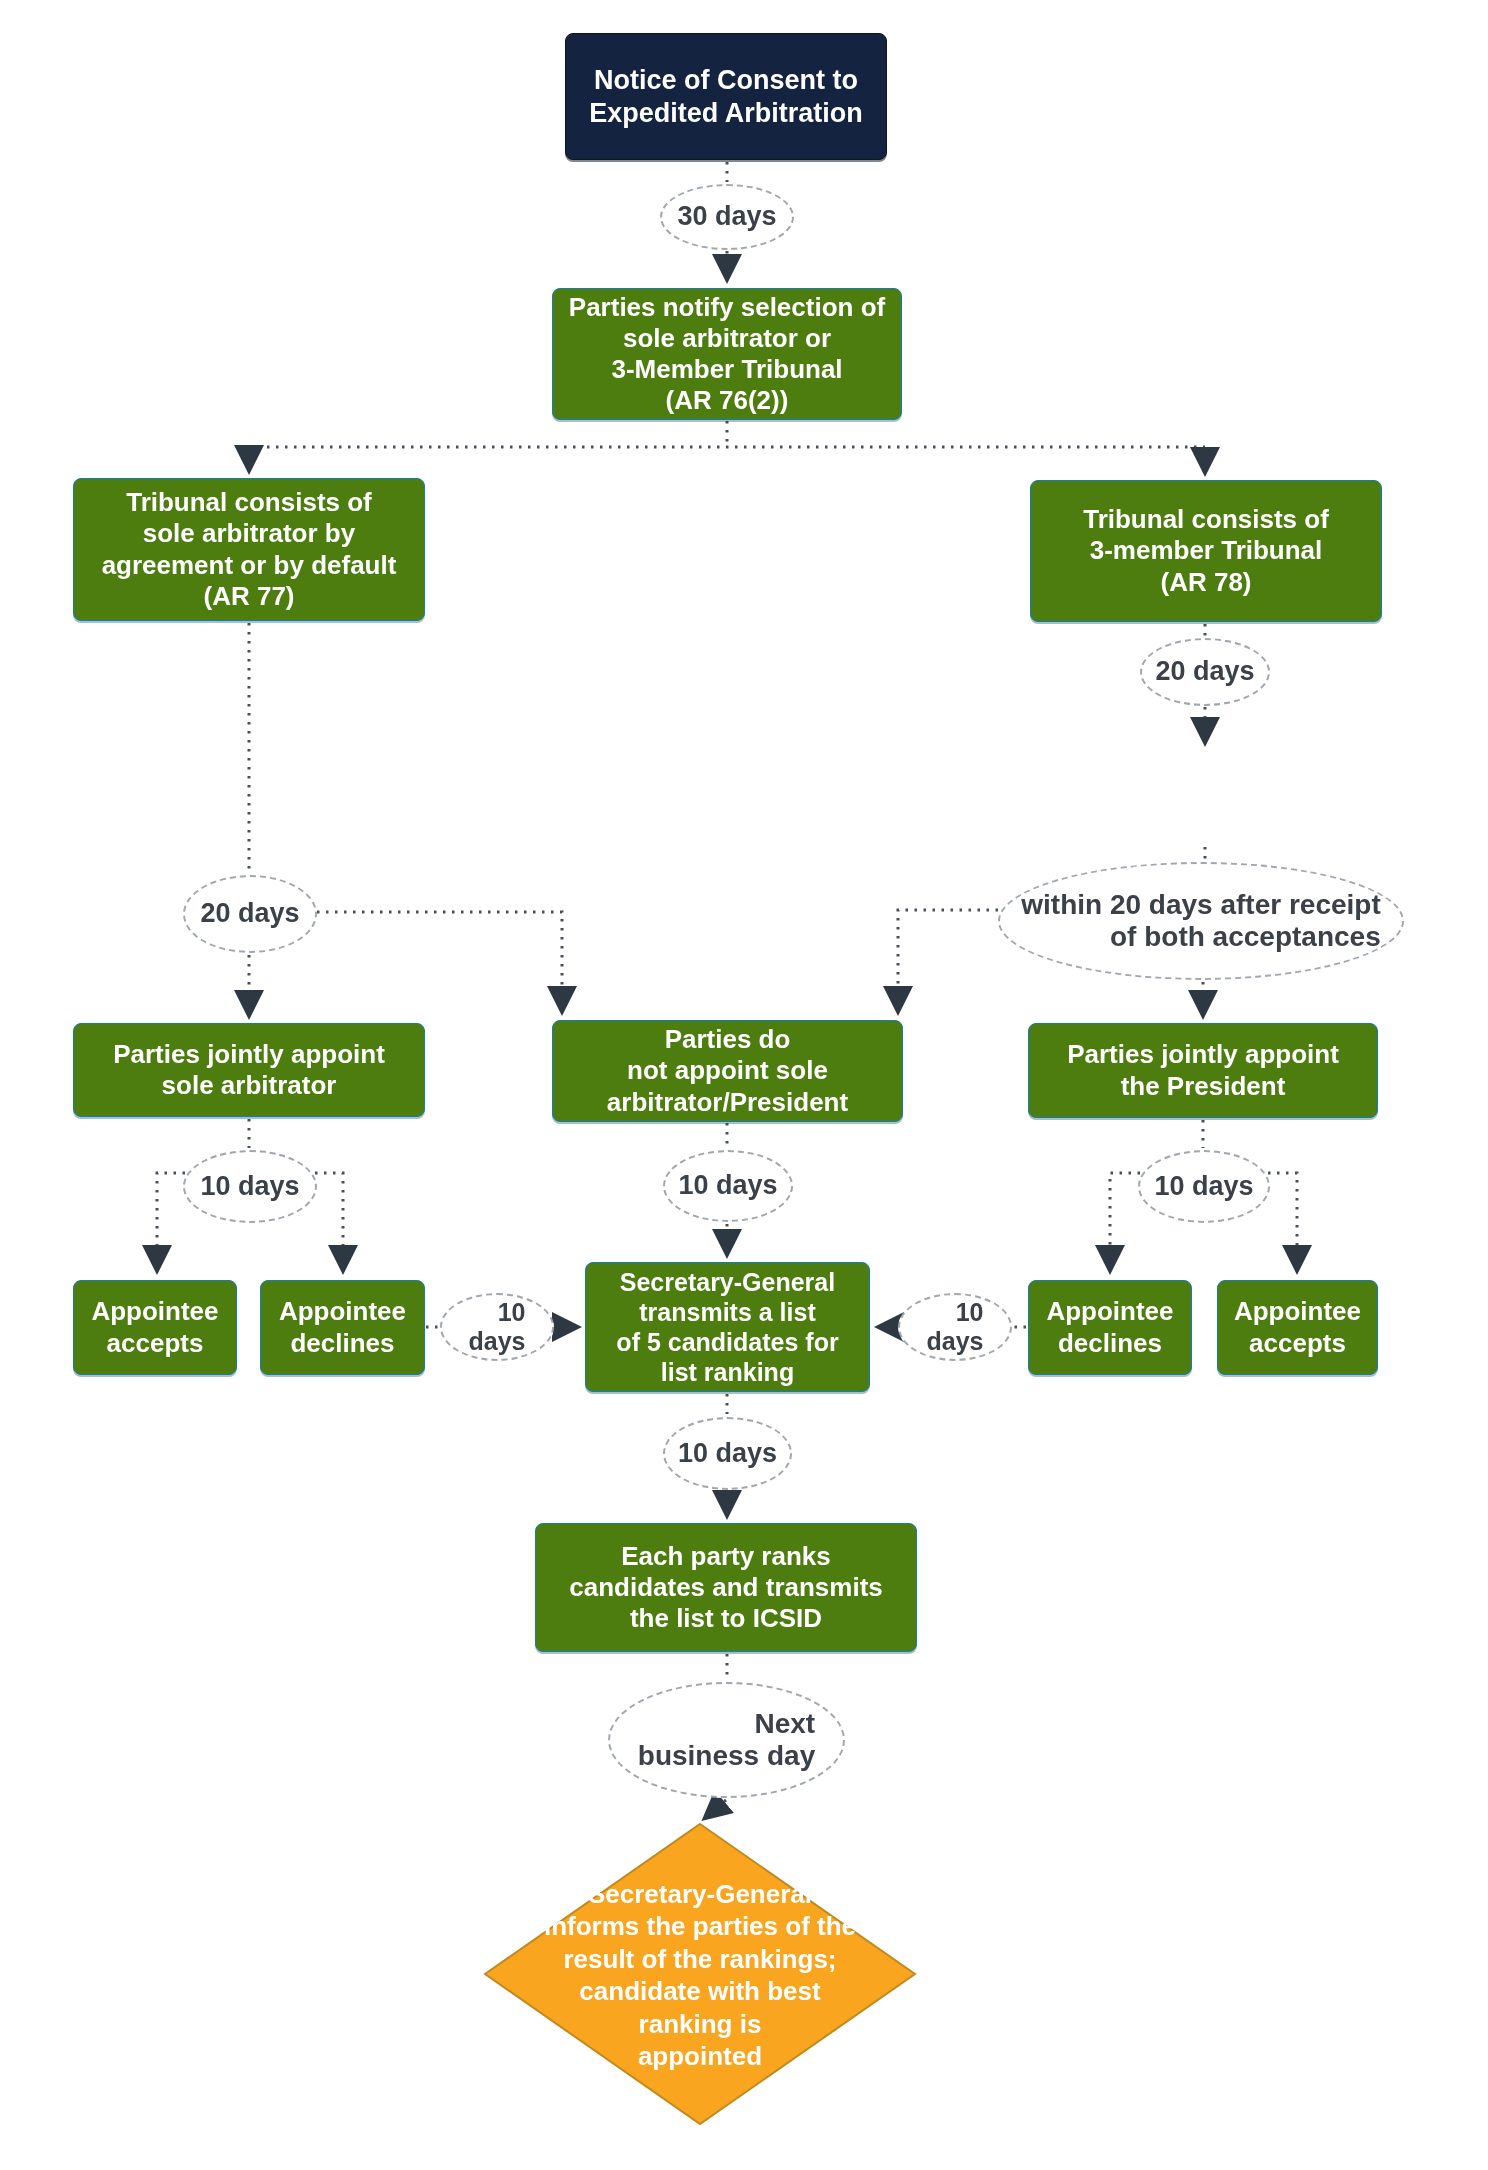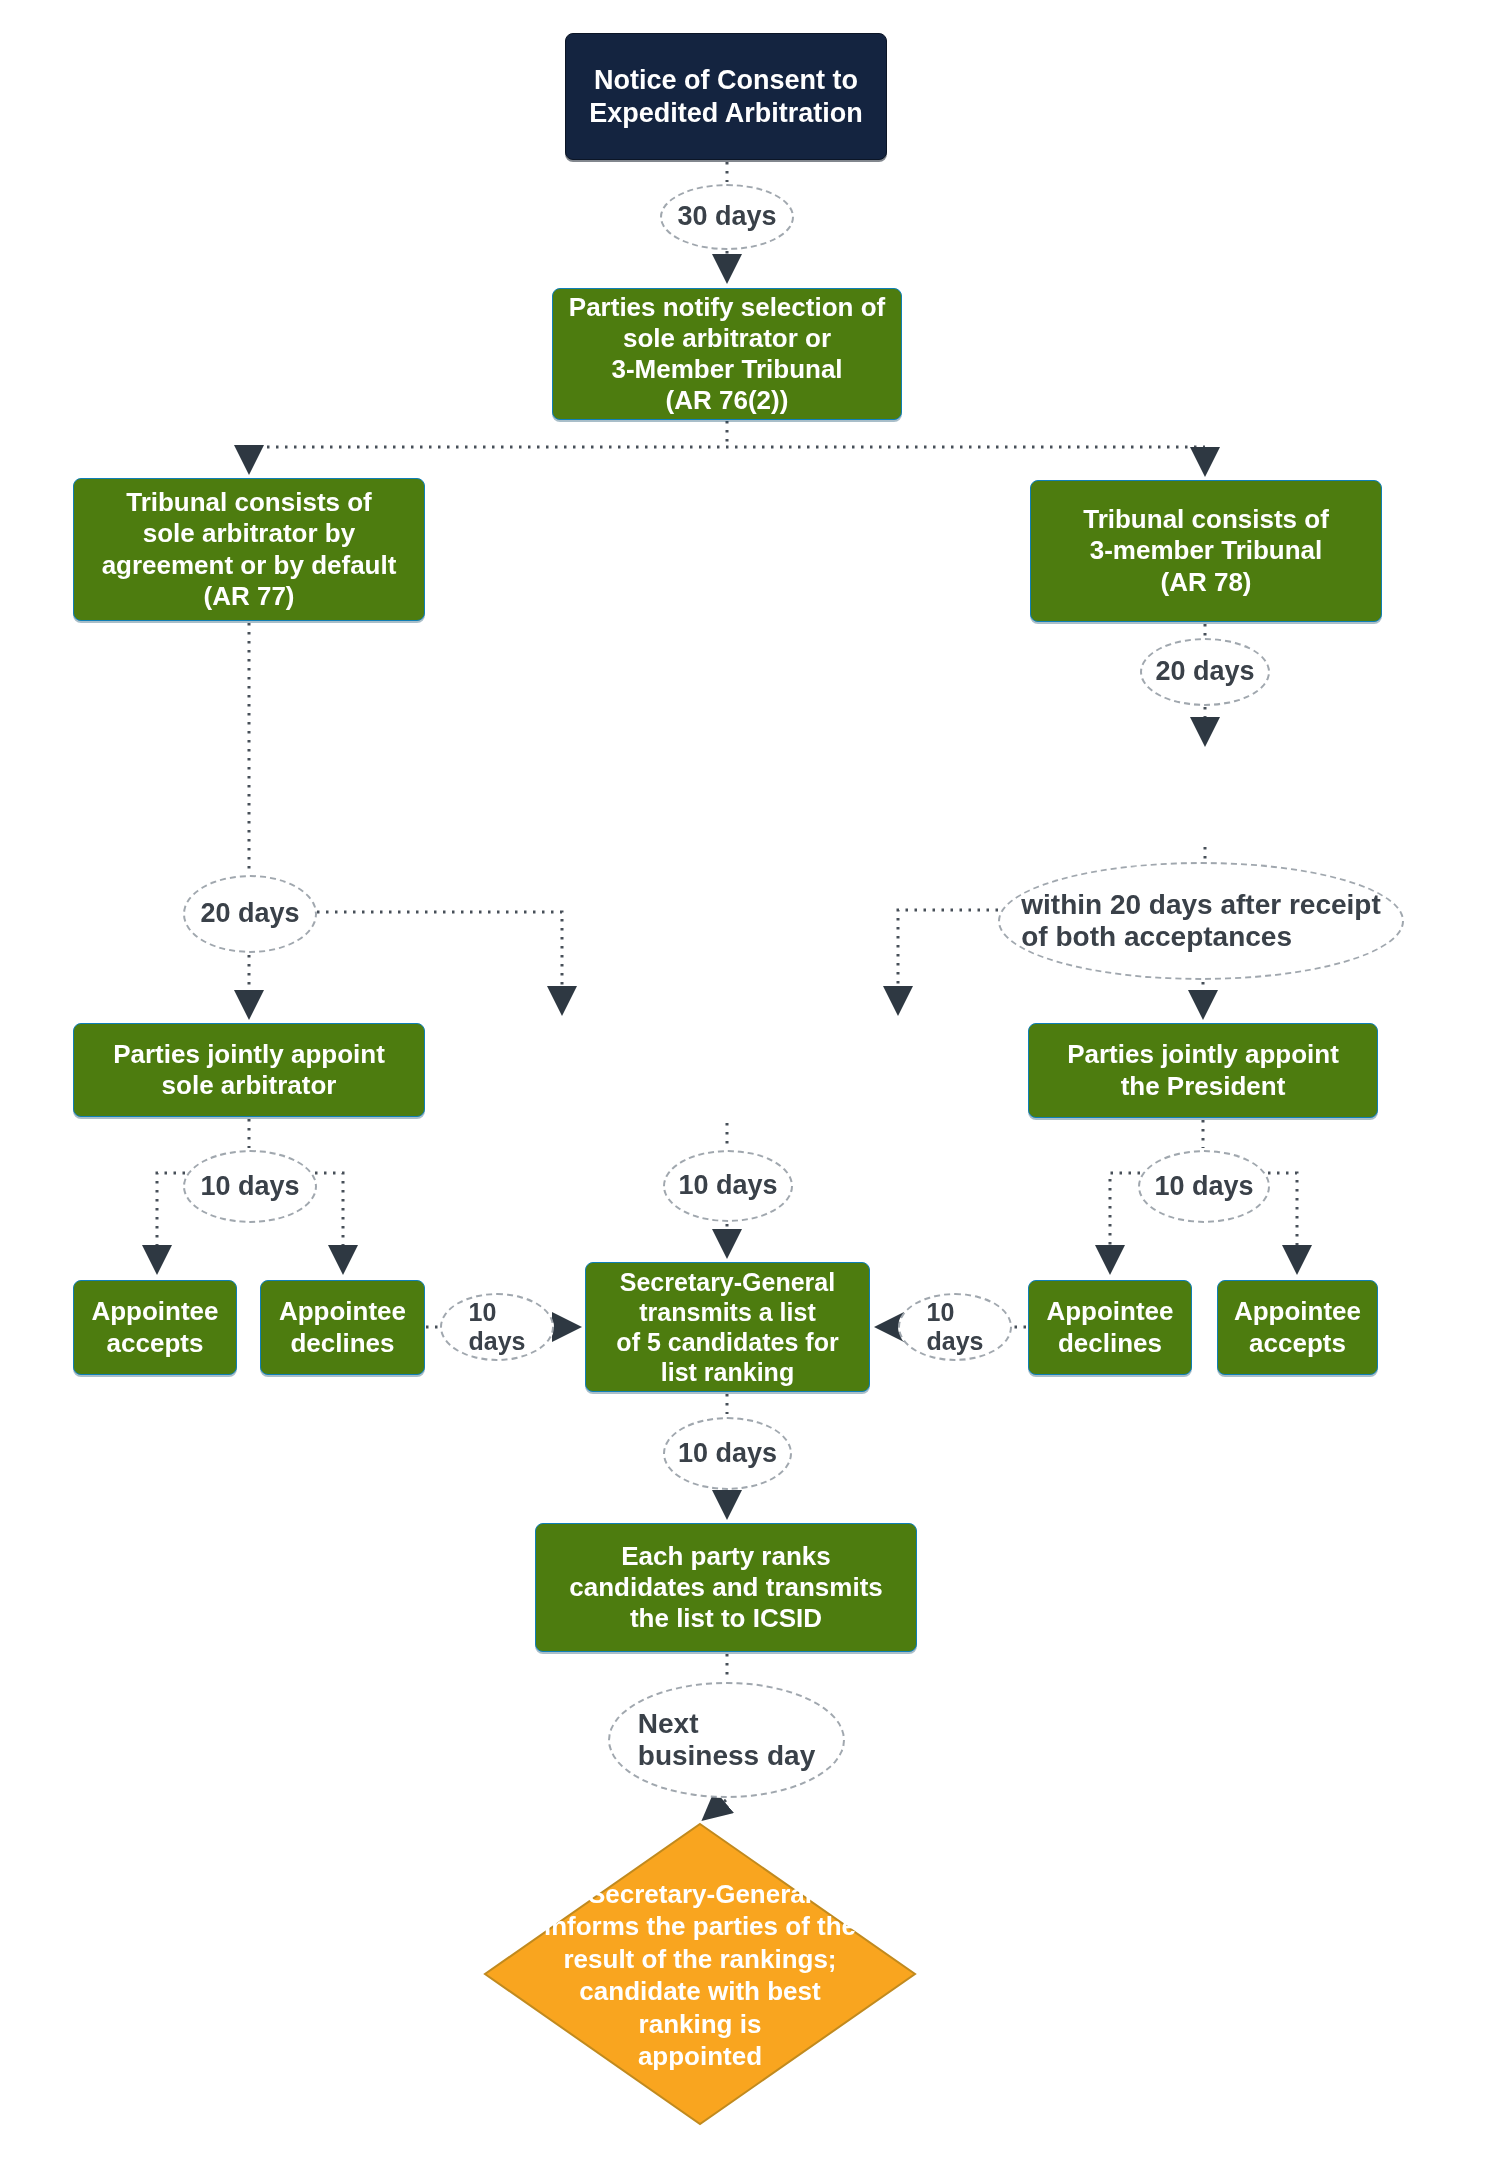--- a/index.html
+++ b/index.html
@@ -18,21 +18,21 @@
     text-align:center;white-space:pre-line;
     background:#4d7c0f;border:1px solid #0F7FB6;border-radius:8px;
     box-shadow:0 2px 0 rgba(10,70,100,0.35);
     color:#ffffff;font-weight:bold;font-size:27px;line-height:1.2;
     padding:4px;box-sizing:border-box;
   }
   .navy{background:#142440;border-color:#0B1526;box-shadow:0 2px 0 rgba(5,15,30,0.5);}
   .ell{
     position:absolute;z-index:2;
     display:flex;align-items:center;justify-content:center;
-    text-align:left;white-space:pre-line;
+    text-align:right;white-space:pre-line;
     background:#ffffff;border:2px dashed #A0A7AE;border-radius:50%;
     color:#3A4149;font-weight:bold;font-size:27px;line-height:1.15;
     box-sizing:border-box;padding:2px;
   }
   .dia-label{
     position:absolute;z-index:3;
     display:flex;align-items:center;justify-content:center;
     text-align:center;white-space:pre-line;
     color:#ffffff;font-weight:bold;font-size:26px;line-height:1.25;
   }
@@ -117,20 +117,23 @@
 (AR 77)</div>
 
   <div class="box" style="left:1030px;top:480px;width:352px;height:142px;font-size:26px">Tribunal consists of
 3-member Tribunal
 (AR 78)</div>
 
 
   <div class="box" style="left:73px;top:1023px;width:352px;height:94px;font-size:26px">Parties jointly appoint
 sole arbitrator</div>
 
+  <div class="box" style="left:552px;top:1020px;width:351px;height:102px;font-size:26px">Parties do
+not appoint sole
+arbitrator/President</div>
 
   <div class="box" style="left:1028px;top:1023px;width:350px;height:95px;font-size:26px">Parties jointly appoint
 the President</div>
 
   <div class="box" style="left:73px;top:1280px;width:164px;height:95px;font-size:26px">Appointee
 accepts</div>
 
   <div class="box" style="left:260px;top:1280px;width:165px;height:95px;font-size:26px">Appointee
 declines</div>
 

